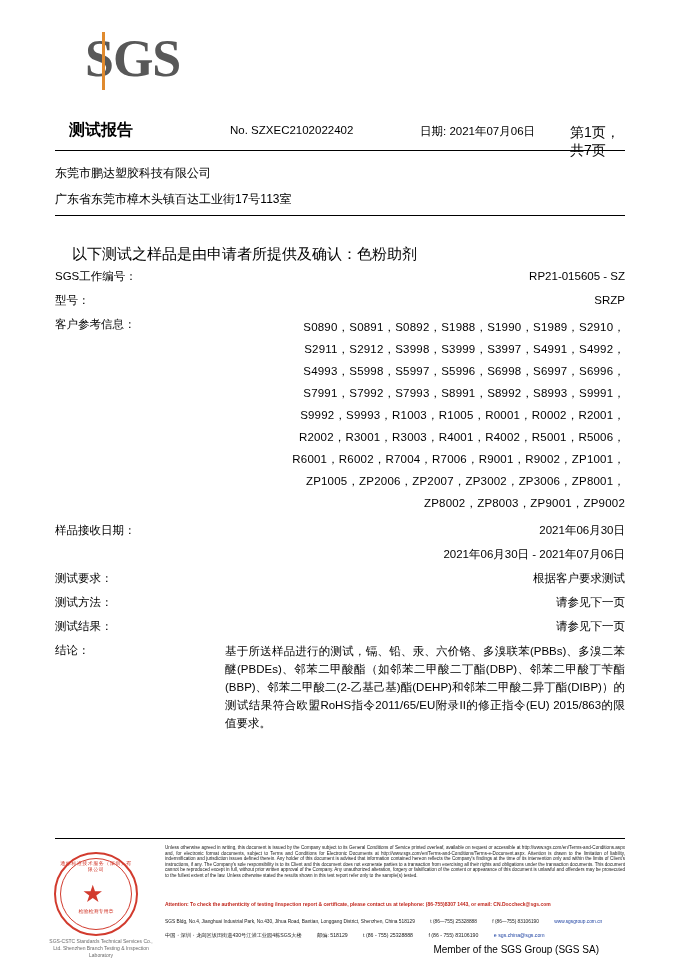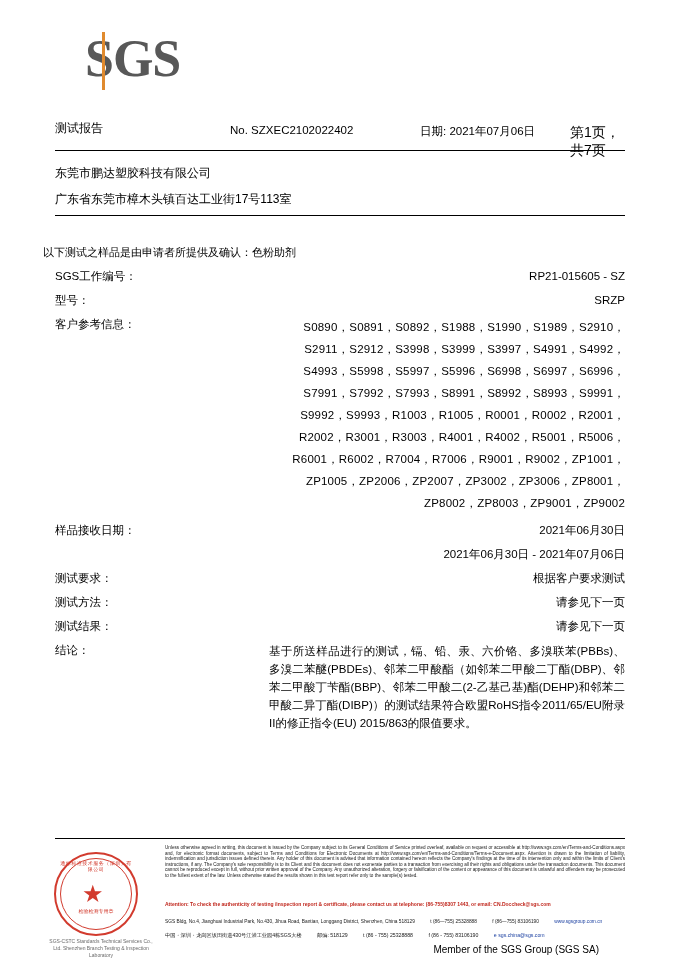--- a/index.html
+++ b/index.html
@@ -50,24 +50,24 @@
   
   .title-row {
     position: absolute;
     left: 55px;
     top: 120px;
     width: 570px;
     height: 26px;
   }
   .doc-title {
     position: absolute;
-    left: 0;
+    left: 14px;
     top: 0;
-    font-size: 12px;
-    font-weight: normal;
+    font-size: 16px;
+    font-weight: bold;
     color: #000;
   }
   .doc-no {
     position: absolute;
     left: 175px;
     top: 4px;
     font-size: 11.5px;
   }
   .doc-date {
     position: absolute;
@@ -104,38 +104,37 @@
     left: 55px;
     top: 215px;
     width: 570px;
     height: 1px;
     background: #000;
   }
 
   
   .sample-stmt {
     position: absolute;
-    left: 43px;
+    left: 72px;
     top: 245px;
-    font-size: 11px;
+    font-size: 15px;
   }
 
   
   .fields {
     position: absolute;
     left: 55px;
     top: 268px;
     width: 570px;
     font-size: 11.5px;
   }
   .field-row {
     display: flex;
     align-items: flex-start;
     margin-bottom: 7px;
-    gap: 44px;
   }
   .field-label {
     width: 170px;
     flex: 0 0 170px;
     line-height: 17px;
   }
   .field-value {
     flex: 1 1 auto;
     line-height: 17px;
     white-space: pre-line;

